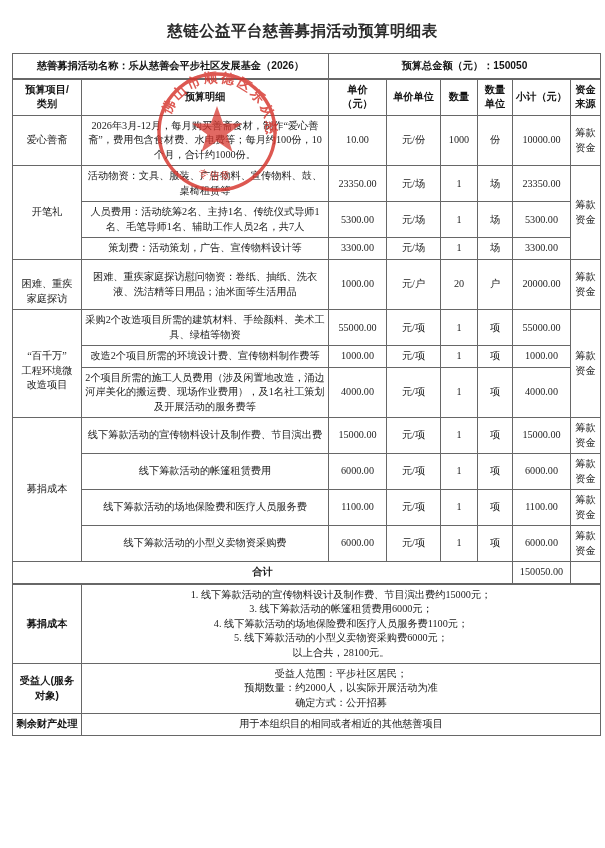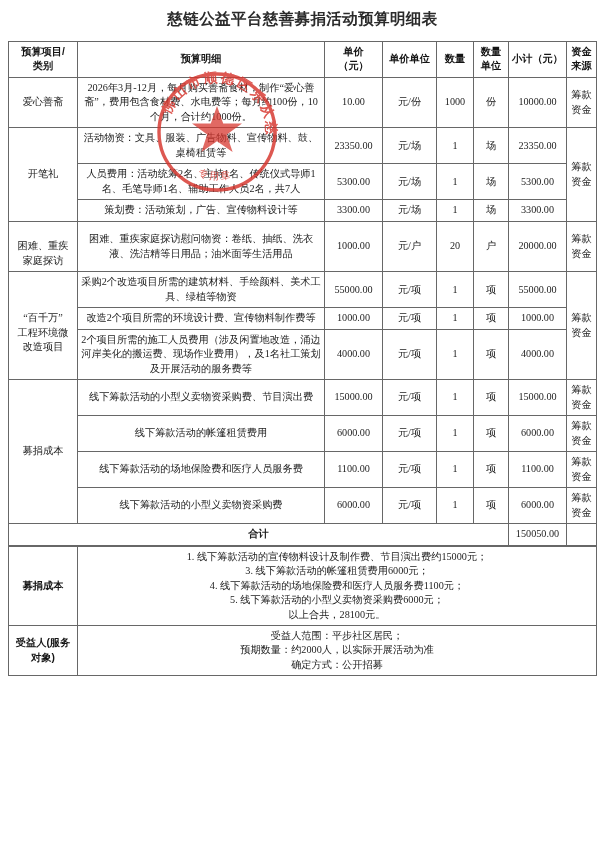--- a/index.html
+++ b/index.html
@@ -12,21 +12,21 @@
   body {
     font-family: "Liberation Serif", "DejaVu Serif", serif;
     color: #1c1c1c;
     position: relative;
   }
 
   .page {
     position: relative;
     width: 605px;
     height: 848px;
-    padding: 0;
+    padding: 12px;
   }
 
   .doc-title {
     text-align: center;
     font-family: "Liberation Sans", "DejaVu Sans", sans-serif;
     font-weight: bold;
     font-size: 15.5px;
     letter-spacing: 0.4px;
     color: #2b2b2b;
     padding: 9px 0 11px 0;
@@ -141,20 +141,24 @@
       <textPath href="#sealarc2" startOffset="30%">专用章</textPath>
     </text>
   </svg>
 
   <table class="budget">
     <colgroup>
       <col style="width:316px">
         <col style="width:272px">
     </colgroup>
     <tbody>
+      <tr>
+        <td class="info">慈善募捐活动名称：乐从慈善会平步社区发展基金（2026）</td>
+        <td class="info">预算总金额（元）：150050</td>
+      </tr>
     </tbody>
   </table>
 
   <table class="budget">
     <colgroup>
       <col style="width:69px">
       <col style="width:247px">
       <col style="width:58px">
       <col style="width:54px">
       <col style="width:37px">
@@ -268,21 +272,21 @@
         <td class="detail">2个项目所需的施工人员费用（涉及闲置地改造，涌边河岸美化的搬运费、现场作业费用），及1名社工策划及开展活动的服务费等</td>
         <td class="num">4000.00</td>
         <td class="num">元/项</td>
         <td class="num">1</td>
         <td class="num">项</td>
         <td class="num">4000.00</td>
       </tr>
 
       <tr>
         <td class="cat" rowspan="4">募捐成本</td>
-        <td class="detail">线下筹款活动的小型义卖物资采购费、节目演出费</td>
+        <td class="detail">线下筹款活动的宣传物料设计及制作费、节目演出费</td>
         <td class="num">15000.00</td>
         <td class="num">元/项</td>
         <td class="num">1</td>
         <td class="num">项</td>
         <td class="num">15000.00</td>
         <td class="src" style="white-space: pre-line;">筹款
 资金</td>
       </tr>
       <tr>
         <td class="detail">线下筹款活动的帐篷租赁费用</td>
@@ -340,16 +344,22 @@
         </td>
       </tr>
       <tr>
         <td class="blabel">受益人(服务对象)</td>
         <td class="btext">
           <div>受益人范围：平步社区居民；</div>
           <div>预期数量：约2000人，以实际开展活动为准</div>
           <div>确定方式：公开招募</div>
         </td>
       </tr>
+      <tr>
+        <td class="blabel">剩余财产处理</td>
+        <td class="btext">
+          <div>用于本组织目的相同或者相近的其他慈善项目</div>
+        </td>
+      </tr>
     </tbody>
   </table>
 
 </div>
 
 </body></html>

